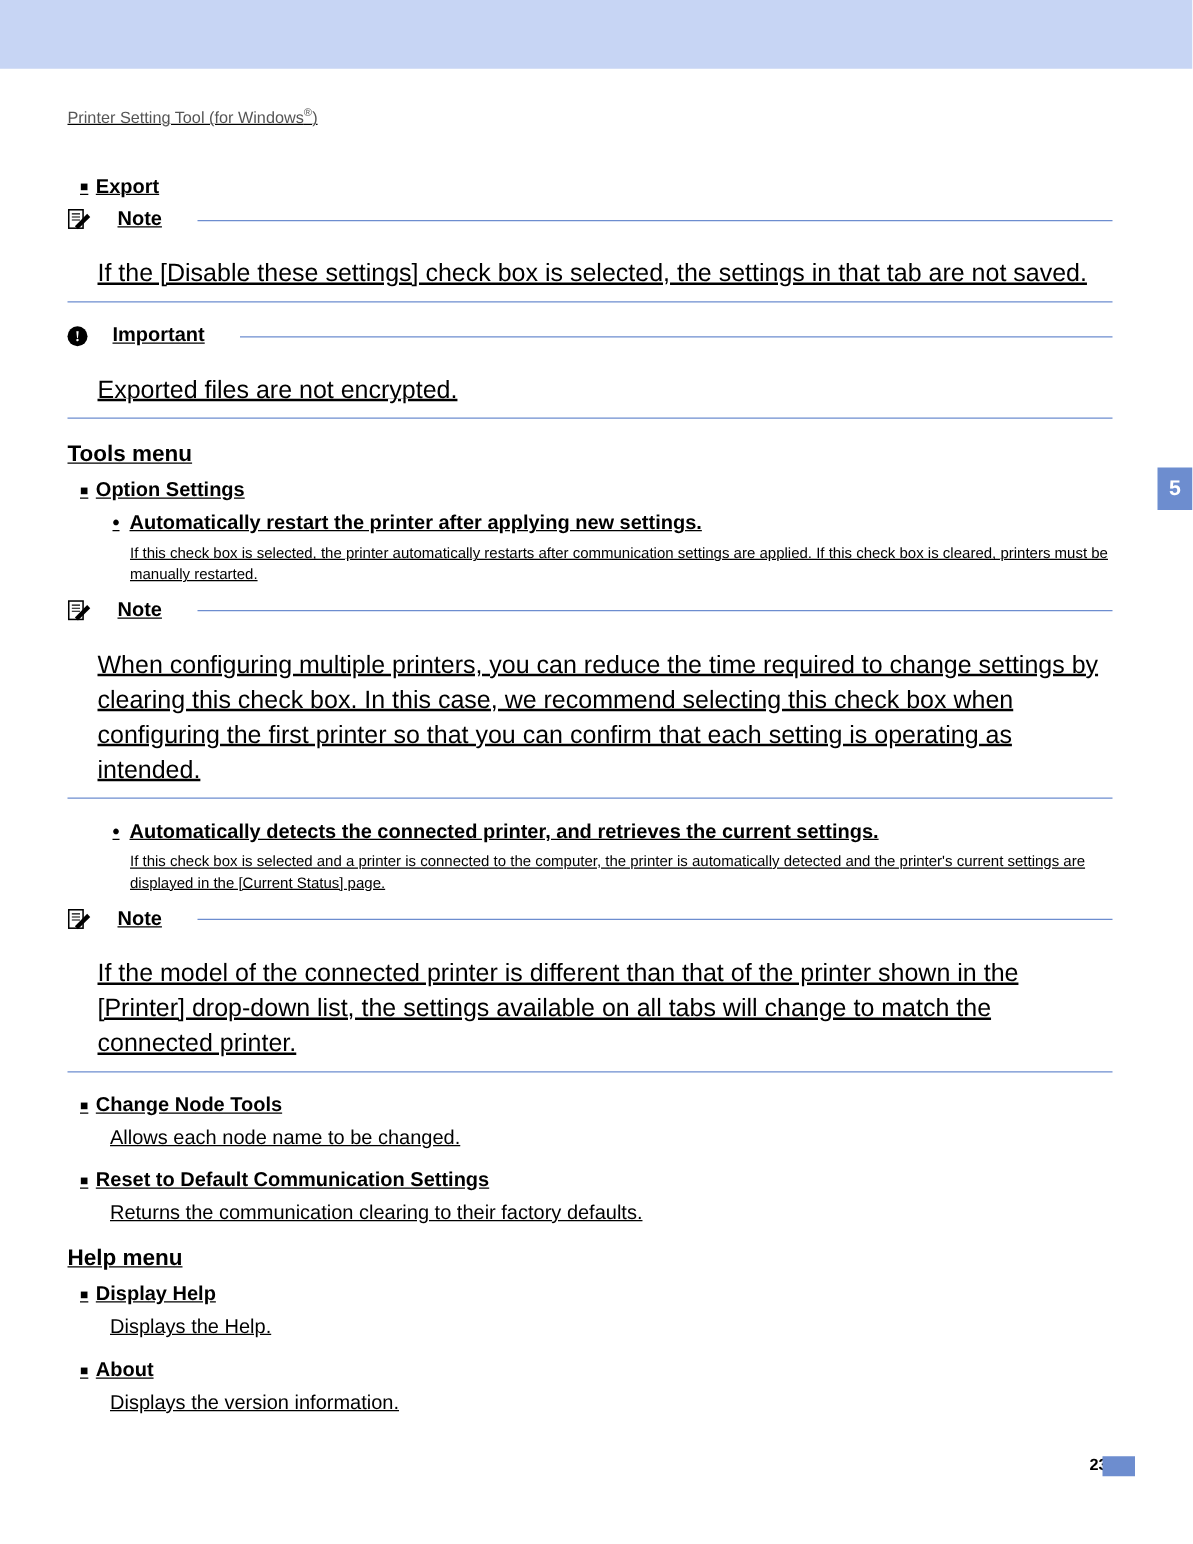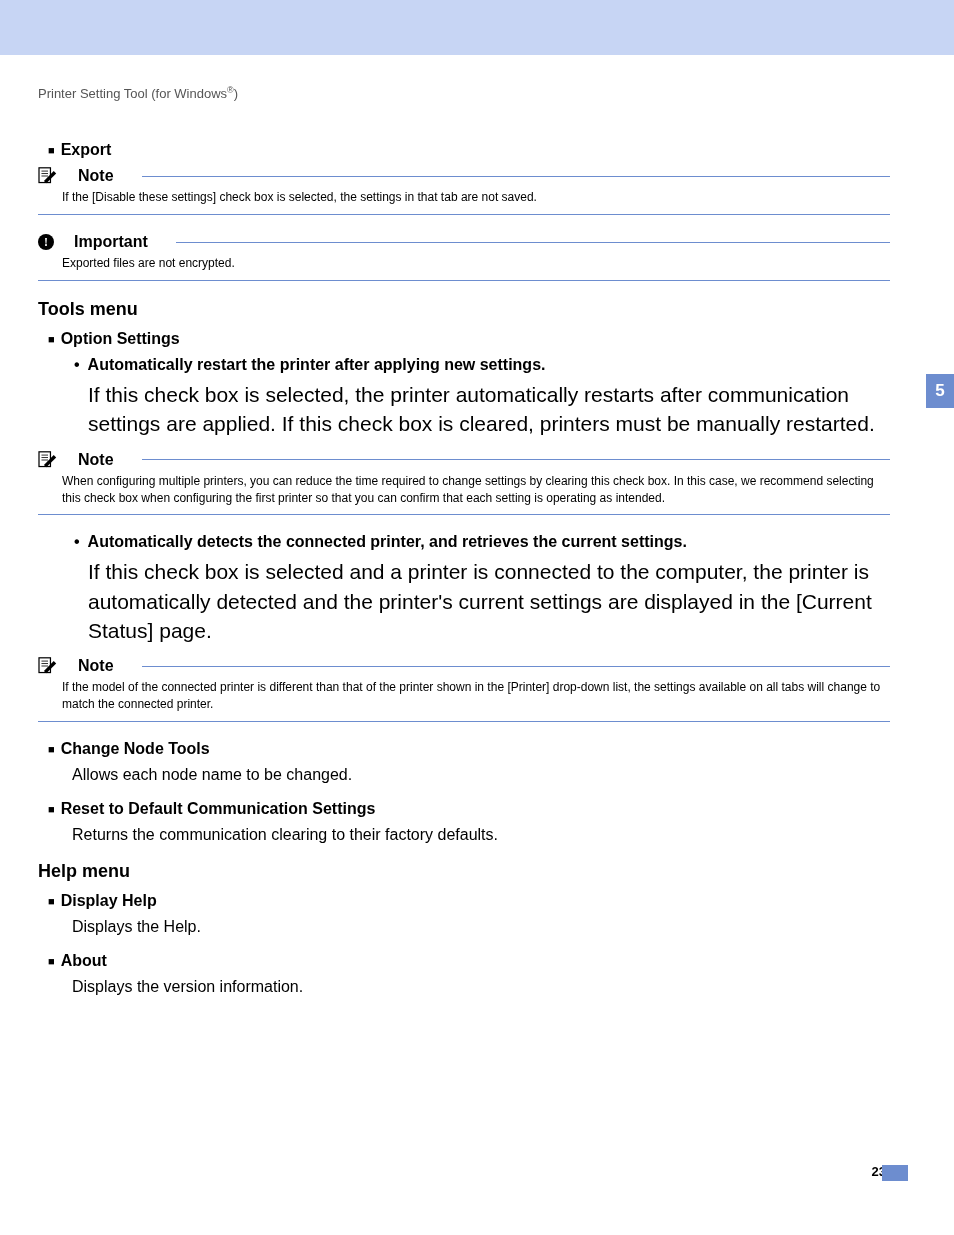--- a/index.html
+++ b/index.html
@@ -10,21 +10,22 @@
     height: 1235px;
     position: relative;
     color: #000;
   }
   .top-bar {
     width: 100%;
     height: 55px;
     background: #c7d5f4;
   }
   .page-content {
-    padding: 30px 64px 0 38px;
+    padding: 30px 64px 0 54px;
+    text-decoration: underline;
   }
   .header-line {
     font-size: 13px;
     color: #555;
     margin-bottom: 40px;
   }
   .header-line sup { font-size: 9px; }
   .square-bullet::before {
     content: "■";
     font-size: 11px;
@@ -59,24 +60,24 @@
     font-weight: bold;
     font-size: 16px;
   }
   .callout-header .line {
     flex: 1;
     height: 1px;
     background: #6d8dcf;
     margin-left: 8px;
   }
   .callout-body {
-    font-size: 12px;
+    font-size: 20px;
     line-height: 1.4;
     margin-left: 24px;
-    margin-top: 4px;
+    margin-top: 20px;
     margin-bottom: 6px;
   }
   .callout-bottom {
     height: 1px;
     background: #6d8dcf;
     margin-top: 8px;
     margin-bottom: 18px;
   }
   .note-icon {
     width: 20px; height: 18px;
@@ -105,21 +106,21 @@
   }
   .sub-bullet .dot-title {
     font-weight: bold;
     font-size: 16px;
   }
   .sub-bullet .dot-title::before {
     content: "•";
     margin-right: 8px;
   }
   .sub-body {
-    font-size: 21px;
+    font-size: 12px;
     line-height: 1.4;
     margin-left: 50px;
     margin-top: 6px;
     margin-bottom: 12px;
   }
   .side-tab {
     position: absolute;
     right: 0;
     top: 374px;
     width: 28px;

